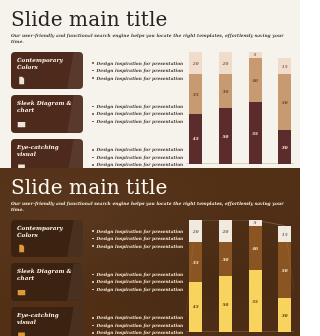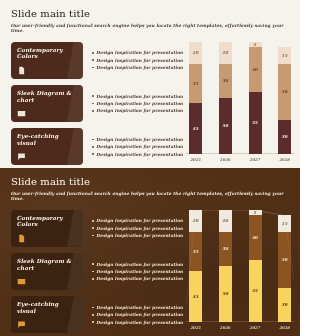--- a/index.html
+++ b/index.html
@@ -19,21 +19,21 @@
   .slide-dark::before {
     content:""; position:absolute; inset:0;
     background:
       radial-gradient(ellipse at 20% 30%, rgba(255,255,255,0.035), transparent 55%),
       radial-gradient(ellipse at 75% 70%, rgba(0,0,0,0.12), transparent 60%);
     pointer-events:none;
   }
   .slide-inner { position: relative; width: 100%; height: 100%; padding: 9px 11px 6px 11px; }
 
   .title {
-    font-size: 10px; letter-spacing: 0.1px;
+    font-size: 20px; letter-spacing: 0.1px;
     font-family: "DejaVu Serif", "Liberation Serif", serif;
     line-height: 1.05;
   }
   .slide-light .title { color: #2b2220; }
   .slide-dark  .title { color: #fdf8f1; }
 
   .subtitle {
     font-size: 4.4px; line-height: 1.25; margin-top: 3px;
     font-style: italic; font-weight: 600; letter-spacing: 0.05px;
   }

